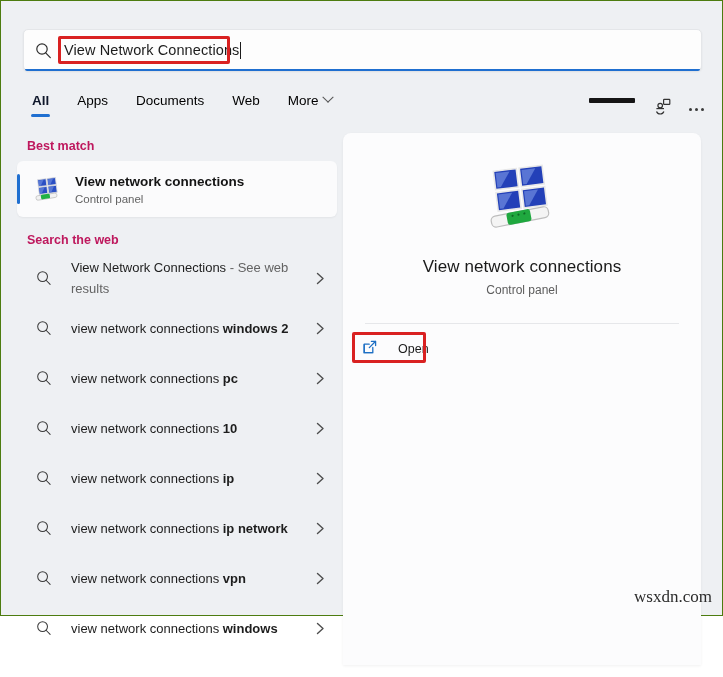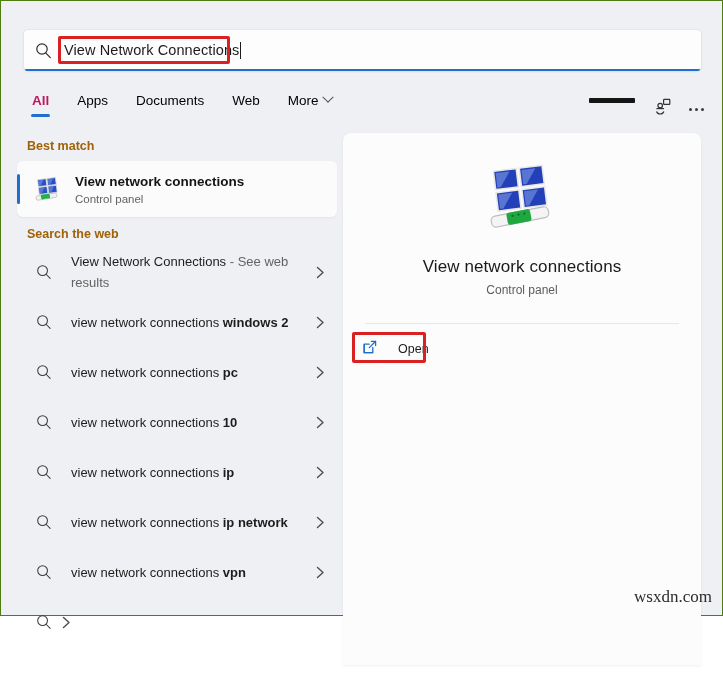--- a/index.html
+++ b/index.html
@@ -86,21 +86,21 @@
   .tab {
     position: relative;
     font-size: 13.5px;
     color: #000000;
     padding: 3px 1px 9px 1px;
     cursor: default;
     display: flex;
     align-items: center;
     gap: 5px;
   }
-  .tab.active { color: #be185d; font-weight: 600; }
+  .tab.active { color: #0f172a; font-weight: 600; }
   .tab.active::after {
     content: "";
     position: absolute;
     left: 0; right: 0; bottom: 0;
     height: 2.5px;
     background: #1f6fd0;
     border-radius: 2px;
   }
   .chev-down {
     width: 8px; height: 8px;
@@ -142,24 +142,24 @@
   
   .left-col {
     position: absolute;
     left: 16px; top: 130px;
     width: 320px;
     height: 535px;
   }
   .section-title {
     font-size: 12.5px;
     font-weight: 700;
-    color: #a16207;
+    color: #be185d;
     padding: 8px 0 6px 10px;
   }
-  .section-title.web { padding-top: 10px; }
+  .section-title.web { padding-top: 16px; }
 
   .best-row {
     position: relative;
     height: 56px;
     margin: 2px 0 0 0;
     background: #fbfbfc;
     border-radius: 6px;
     display: flex;
     align-items: center;
     padding-left: 16px;
@@ -456,20 +456,21 @@
             </svg>
           </div>
         </div>
         <div class="sug-row">
           <div class="sug-icon">
             <svg width="16" height="16" viewBox="0 0 17 17">
               <circle cx="7" cy="7" r="5.2" fill="none" stroke="#3a3a3a" stroke-width="1.1"></circle>
               <line x1="10.7" y1="10.9" x2="15" y2="15.3" stroke="#3a3a3a" stroke-width="1.1" stroke-linecap="round"></line>
             </svg>
           </div>
+          <div class="sug-label">view network connections <b>windows</b></div>
           <div class="chev-right">
             <svg width="9" height="13" viewBox="0 0 9 13">
               <path d="M1.5 1.5 L7 6.5 L1.5 11.5" fill="none" stroke="#4d4d4d" stroke-width="1.4" stroke-linecap="round" stroke-linejoin="round"></path>
             </svg>
           </div>
         </div>
       </div>
   </div>
 
   <div class="right-panel">

